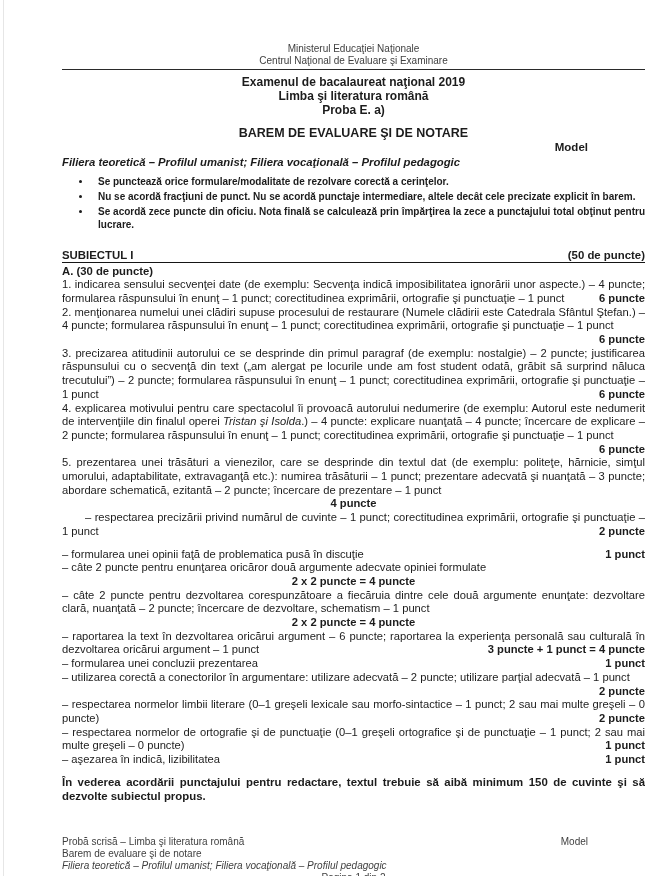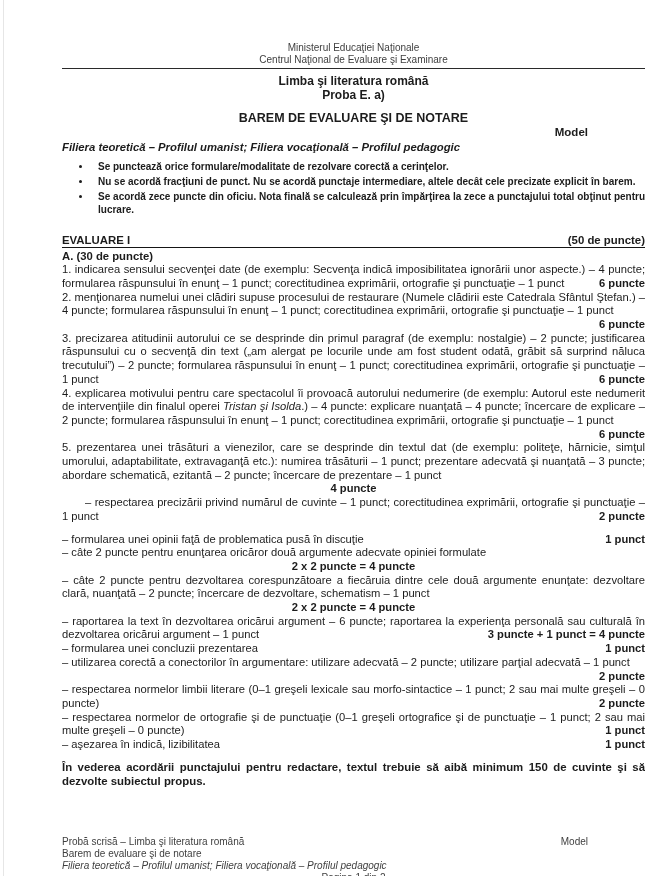--- a/index.html
+++ b/index.html
@@ -5,21 +5,21 @@
   html,body { margin:0; padding:0; }
   body {
     width:652px; height:876px;
     background:#ffffff;
     font-family:"Liberation Sans", sans-serif;
     color:#1c1c1c;
     position:relative;
     overflow:hidden;
   }
   .scan-edge { position:absolute; left:3px; top:0; width:1px; height:100%; background:#e6e6e6; }
-  .page { padding:22px 7px 0 62px;margin-top:20px; }
+  .page { padding:43px 7px 0 62px; }
 
   .doc-head { text-align:center; font-size:10px; color:#3f3f3f; line-height:11.5px; }
   .head-rule { border:none; border-top:1.4px solid #2a2a2a; margin:3px 0 5px 0; }
 
   .title-block { text-align:center; font-weight:bold; font-size:12px; line-height:14px; }
   .barem-title { text-align:center; font-weight:bold; font-size:12.5px; margin-top:9px; }
   .model-line { text-align:right; padding-right:57px; font-weight:bold; font-size:11.5px; margin-top:1px; }
   .filiera { font-weight:bold; font-style:italic; font-size:11.3px; margin:3px 0 7px 0; }
 
   ul.notes { margin:5px 0 0 0; padding-left:30px; font-weight:bold; }
@@ -50,36 +50,37 @@
 
 <div class="page">
 
   <div class="doc-head">
     <div>Ministerul Educaţiei Naţionale</div>
     <div>Centrul Naţional de Evaluare şi Examinare</div>
   </div>
   <hr class="head-rule">
 
   <div class="title-block">
+    <div>Examenul de bacalaureat naţional 2019</div>
     <div>Limba şi literatura română</div>
     <div>Proba E. a)</div>
   </div>
 
   <div class="barem-title">BAREM DE EVALUARE ŞI DE NOTARE</div>
   <div class="model-line">Model</div>
   <div class="filiera">Filiera teoretică – Profilul umanist; Filiera vocaţională – Profilul pedagogic</div>
 
   <ul class="notes">
     <li>Se punctează orice formulare/modalitate de rezolvare corectă a cerinţelor.</li>
     <li>Nu se acordă fracţiuni de punct. Nu se acordă punctaje intermediare, altele decât cele precizate explicit în barem.</li>
     <li>Se acordă zece puncte din oficiu. Nota finală se calculează prin împărţirea la zece a punctajului total obţinut pentru lucrare.</li>
   </ul>
 
   <div class="subj-row">
-    <span>EVALUARE I</span>
+    <span>SUBIECTUL I</span>
     <span>(50 de puncte)</span>
   </div>
 
   <div class="sec-head">A. (30 de puncte)</div>
 
   <p class="item"><span>1. indicarea sensului secvenţei date (de exemplu: Secvenţa indică imposibilitatea ignorării unor aspecte.) – 4 puncte; formularea răspunsului în enunţ – 1 punct; corectitudinea exprimării, ortografie şi punctuaţie – 1 punct</span><span class="pts">6 puncte</span></p>
 
   <p class="item"><span>2. menţionarea numelui unei clădiri supuse procesului de restaurare (Numele clădirii este Catedrala Sfântul Ştefan.) – 4 puncte; formularea răspunsului în enunţ – 1 punct; corectitudinea exprimării, ortografie şi punctuaţie – 1 punct</span><span class="pts">6 puncte</span></p>
 
   <p class="item"><span>3. precizarea atitudinii autorului ce se desprinde din primul paragraf (de exemplu: nostalgie) – 2 puncte; justificarea răspunsului cu o secvenţă din text („am alergat pe locurile unde am fost student odată, grăbit să surprind năluca trecutului”) – 2 puncte; formularea răspunsului în enunţ – 1 punct; corectitudinea exprimării, ortografie şi punctuaţie – 1 punct</span><span class="pts">6 puncte</span></p>

